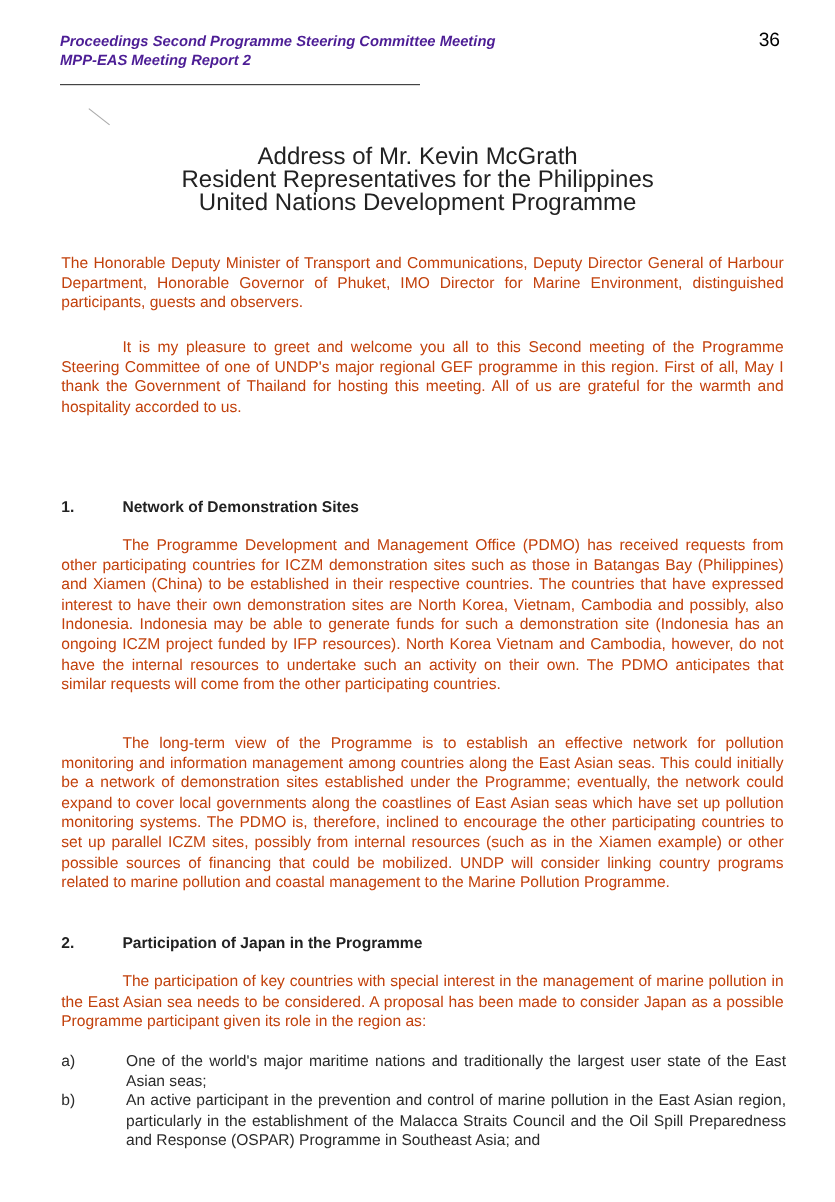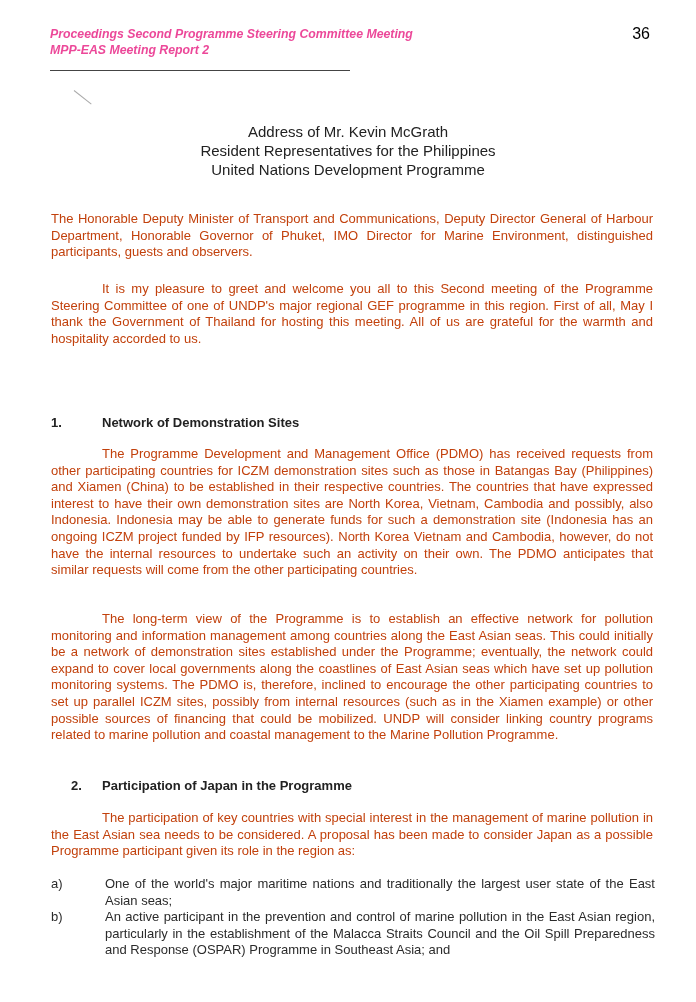--- a/index.html
+++ b/index.html
@@ -1,25 +1,25 @@
 <!DOCTYPE html>
 <html><head>
   <meta charset="utf-8">
   <style>
     html, body { margin: 0; padding: 0; background: #ffffff; }
     body {
       width: 696px; height: 1002px; position: relative; overflow: hidden;
       font-family: "Liberation Sans", sans-serif; color: #222;
     }
     .page { position: absolute; left: 0; top: 0; width: 696px; height: 1002px; }
-    .hdr { position: absolute; left: 50px; top: 26px; font-style: italic; font-weight: bold; font-size: 12.3px; line-height: 16px; color: #ec4899; }
+    .hdr { position: absolute; left: 50px; top: 26px; font-style: italic; font-weight: bold; font-size: 12.3px; line-height: 16px; color: #4c1d95; }
     .pnum { position: absolute; right: 46px; top: 25px; font-size: 16px; color: #000000; }
     .rule { position: absolute; left: 50px; top: 70px; width: 300px; height: 0; border-top: 1.4px solid #444; }
     .mark { position: absolute; left: 74px; top: 90px; width: 22px; height: 0; border-top: 1px solid #aaa; transform: rotate(38deg); transform-origin: left; }
-    .title { position: absolute; left: 0; width: 696px; top: 122px; text-align: center; font-size: 15px; line-height: 19px; color: #222; }
+    .title { position: absolute; left: 0; width: 696px; top: 122px; text-align: center; font-size: 20px; line-height: 19px; color: #222; }
     .body { position: absolute; left: 51px; width: 602px; font-size: 13px; line-height: 16.6px; text-align: justify; color: #c2410c; }
     .indent { text-indent: 51px; }
     .sec { position: absolute; left: 51px; font-weight: bold; font-size: 13px; color: #222; }
     .sec .num { display: inline-block; width: 51px; }
     .li { position: absolute; left: 51px; width: 604px; font-size: 13px; line-height: 16.6px; color: #2b2b2b; }
     .li .lbl { position: absolute; left: 0; top: 0; }
     .li .txt { margin-left: 54px; text-align: justify; }
   </style>
 </head>
 <body>
@@ -42,21 +42,21 @@
 
   <div class="body" style="top:211px;">The Honorable Deputy Minister of Transport and Communications, Deputy Director General of Harbour Department, Honorable Governor of Phuket, IMO Director for Marine Environment, distinguished participants, guests and observers.</div>
   <div class="body indent" style="top:281px;">It is my pleasure to greet and welcome you all to this Second meeting of the Programme Steering Committee of one of UNDP's major regional GEF programme in this region.  First of all, May I thank the Government of Thailand for hosting this meeting.  All of us are grateful for the warmth and hospitality accorded to us.</div>
 
   <div class="sec" style="top:415px;">
     <span class="num">1.</span><span>Network of Demonstration Sites</span>
   </div>
   <div class="body indent" style="top:446px;">The Programme Development and Management Office (PDMO) has received requests from other participating countries for ICZM demonstration sites such as those in Batangas Bay (Philippines) and Xiamen (China) to be established in their respective countries.  The countries that have expressed interest to have their own demonstration sites are North Korea, Vietnam, Cambodia and possibly, also Indonesia.  Indonesia may be able to generate funds for such a demonstration site (Indonesia has an ongoing ICZM project funded by IFP resources).  North Korea Vietnam and Cambodia, however, do not have the internal resources to undertake such an activity on their own.  The PDMO anticipates that similar requests will come from the other participating countries.</div>
   <div class="body indent" style="top:611px;">The long-term view of the Programme is to establish an effective network for pollution monitoring and information management among countries along the East Asian seas.  This could initially be a network of demonstration sites established under the Programme; eventually, the network could expand to cover local governments along the coastlines of East Asian seas which have set up pollution monitoring systems.  The PDMO is, therefore, inclined to encourage the other participating countries to set up parallel ICZM sites, possibly from internal resources (such as in the Xiamen example) or other possible sources of financing that could be mobilized.  UNDP will consider linking country programs related to marine pollution and coastal management to the Marine Pollution Programme.</div>
 
-  <div class="sec" style="top:778px;text-align:center;">
+  <div class="sec" style="top:778px;">
     <span class="num">2.</span><span>Participation of Japan in the Programme</span>
   </div>
   <div class="body indent" style="top:810px;">The participation of key countries with special interest in the management of marine pollution in the East Asian sea needs to be considered.  A proposal has been made to consider Japan as a possible Programme participant given its role in the region as:</div>
 
   <div class="li" style="top:876px;">
     <span class="lbl">a)</span>
     <div class="txt">One of the world's major maritime nations and traditionally the largest user state of the East Asian seas;</div>
   </div>
   <div class="li" style="top:909px;">
     <span class="lbl">b)</span>

